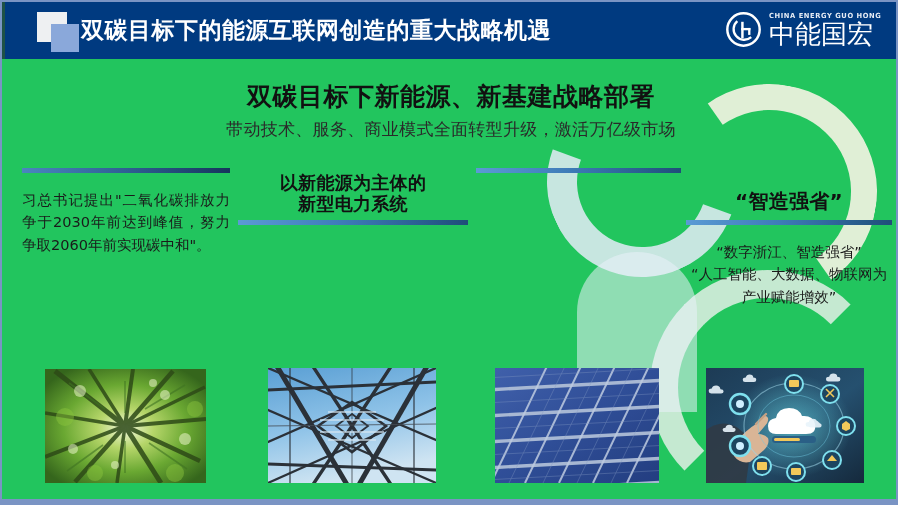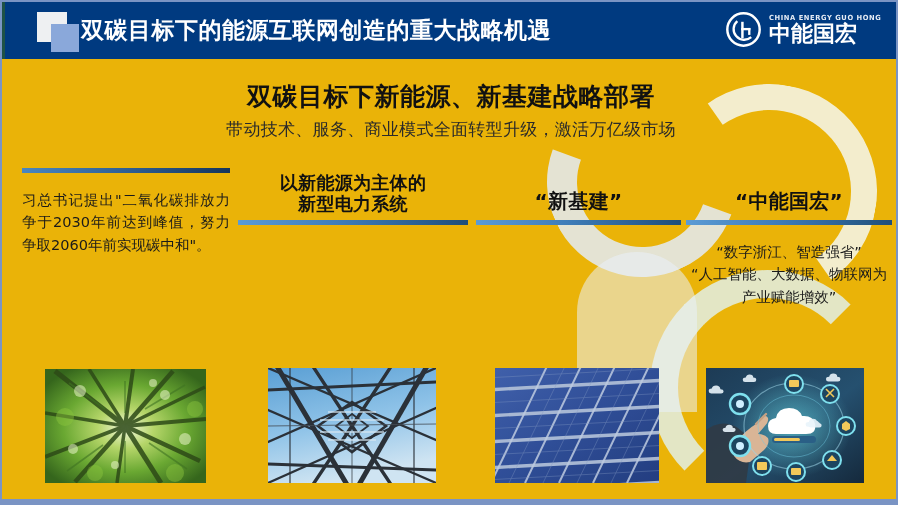--- a/index.html
+++ b/index.html
@@ -9,21 +9,21 @@
     height: 505px;
     overflow: hidden;
     background: #ffffff;
     font-family: "DejaVu Sans", "Liberation Sans", sans-serif;
   }
 
   .slide {
     position: relative;
     width: 898px;
     height: 505px;
-    background: #eab308;
+    background: #22c55e;
     border: 2px solid #7a94c4;
     overflow: hidden;
   }
 
   
   .header {
     position: absolute;
     left: 0; top: 0;
     width: 898px;
     height: 57px;
@@ -76,22 +76,22 @@
   .logo-en {
     font-size: 7px;
     color: #e6ecf5;
     letter-spacing: 0.6px;
     white-space: nowrap;
     font-weight: bold;
     transform: scaleX(0.96);
     transform-origin: left center;
   }
   .logo-cn {
-    font-size: 22px;
-    font-weight: bold;
+    font-size: 26px;
+    font-weight: normal;
     color: #ffffff;
     letter-spacing: 0px;
     line-height: 1;
     white-space: nowrap;
   }
 
   
   .wm {
     position: absolute;
     pointer-events: none;
@@ -260,26 +260,25 @@
     <div class="col-body">习总书记提出"二氧化碳排放力争于2030年前达到峰值，努力争取2060年前实现碳中和"。</div>
   </div>
 
   <div class="col col-1">
     <div class="col-head two-line" style="white-space:pre-line;">以新能源为主体的
 新型电力系统</div>
     <div class="col-rule"></div>
   </div>
 
   <div class="col col-2">
-    <div class="col-head">“新基建”</div>
     <div class="col-rule"></div>
   </div>
 
   <div class="col col-3">
-    <div class="col-head">“中能国宏”</div>
+    <div class="col-head">“智造强省”</div>
     <div class="col-rule"></div>
     <div class="col-body centered" style="white-space:pre-line;">“数字浙江、智造强省”
 “人工智能、大数据、物联网为产业赋能增效”</div>
   </div>
 
   <div class="thumb thumb-0">
     <svg viewBox="0 0 161 114" preserveAspectRatio="none">
       <defs>
         <radialGradient id="canopy" cx="50%" cy="52%" r="62%">
           <stop offset="0%" stop-color="#f2f7e0"></stop>

